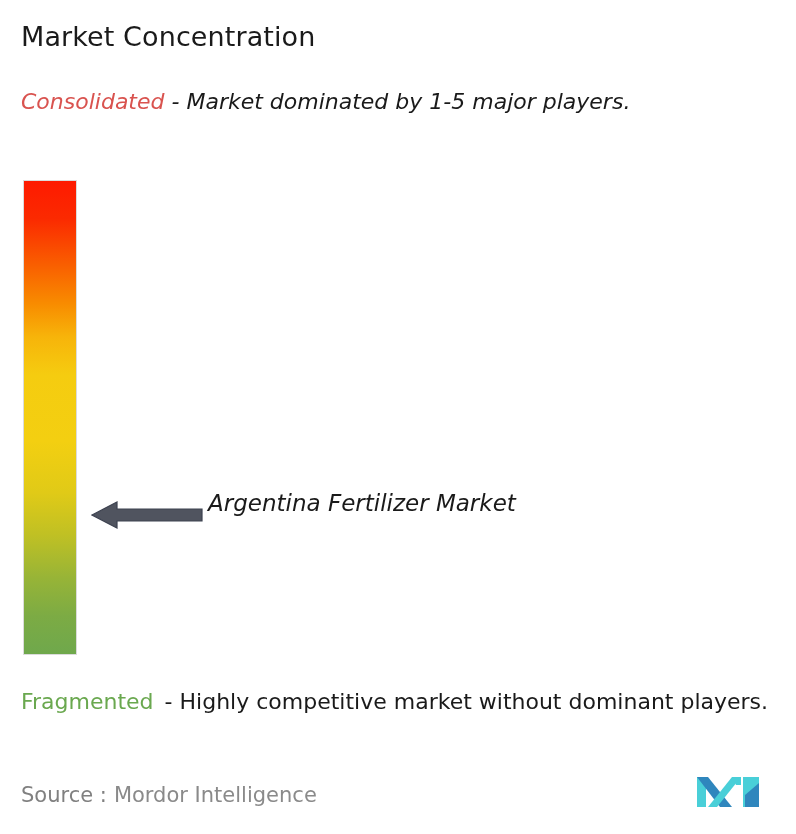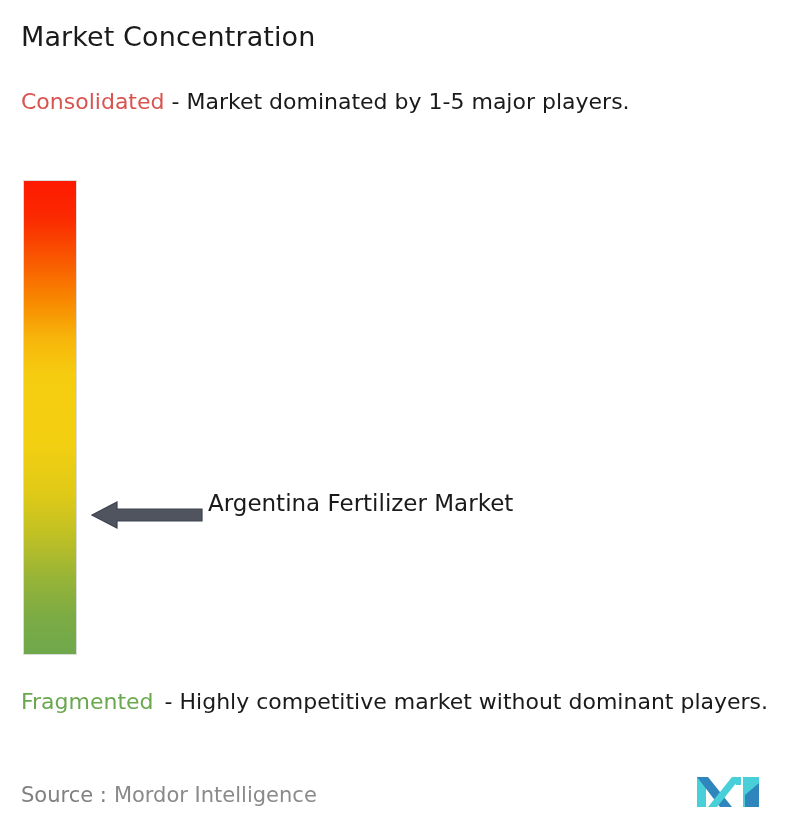--- a/index.html
+++ b/index.html
@@ -42,20 +42,21 @@
   
   .legend-top {
     position: absolute;
     left: 21px;
     top: 86px;
     width: 740px;
     font-size: 22px;
     line-height: 31px;
     color: #1a1a1a;
     font-weight: 400;
+    font-style: italic;
   }
   .legend-top .term {
     color: #d9534f;
   }
   .legend-top .sep-space {
     display: inline-block;
     width: 7px;
   }
 
   
@@ -122,20 +123,21 @@
   
   .pointer-label {
     position: absolute;
     left: 208px;
     top: 485px;
     width: 330px;
     font-size: 23px;
     line-height: 36px;
     color: #1a1a1a;
     font-weight: 400;
+    font-style: italic;
   }
 
   
   .source {
     position: absolute;
     left: 21px;
     top: 781px;
     font-size: 21px;
     line-height: 28px;
     color: #808080;

